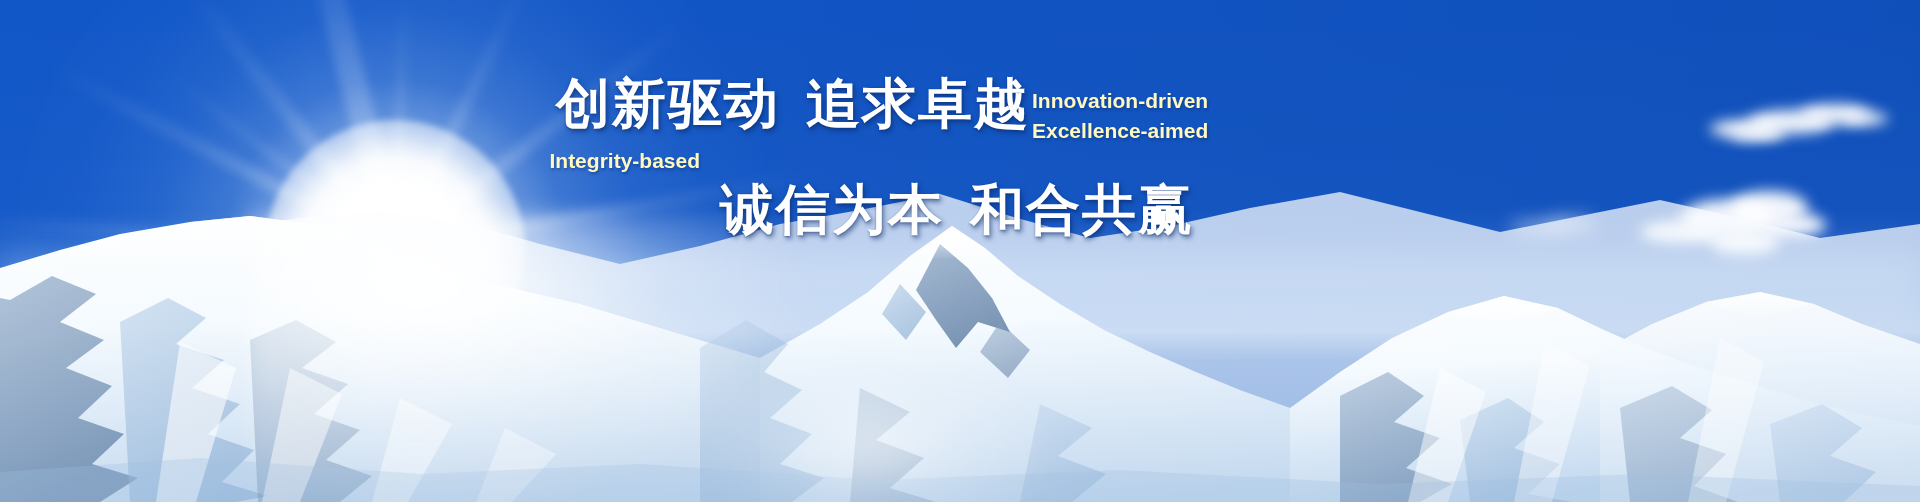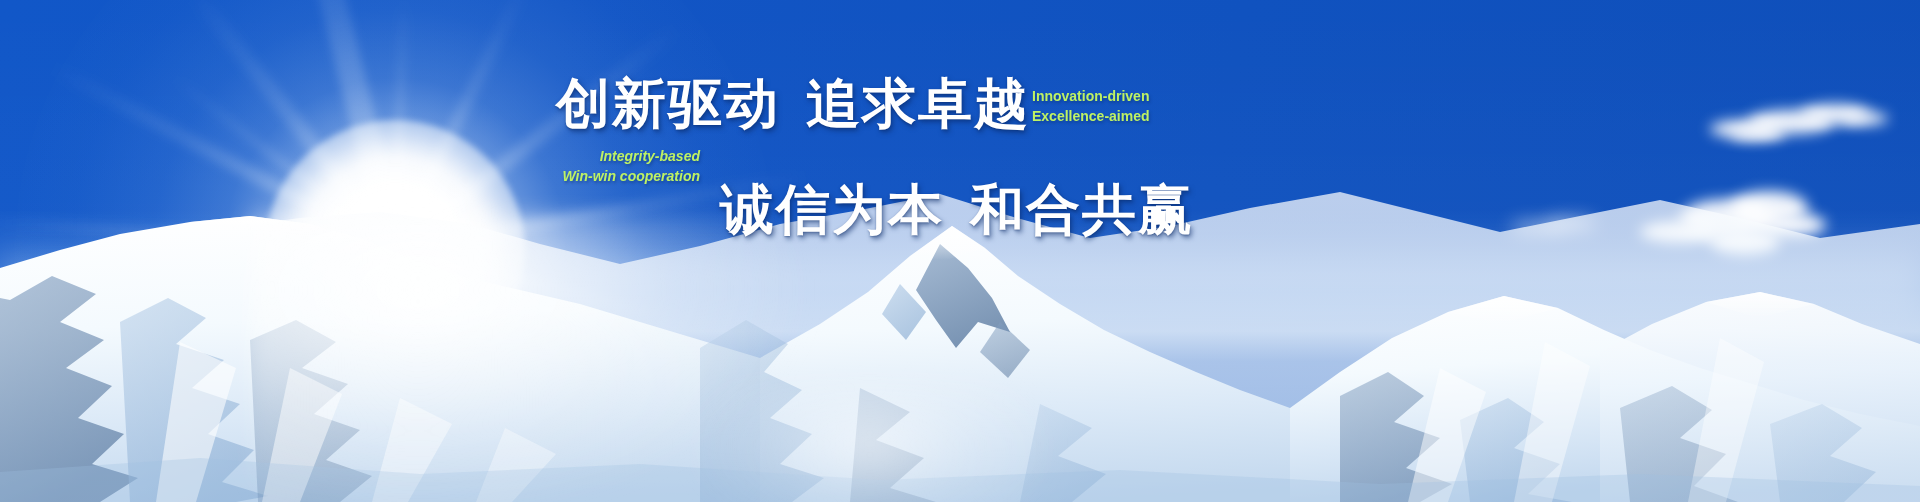--- a/index.html
+++ b/index.html
@@ -140,29 +140,29 @@
     letter-spacing:2px;
     white-space:nowrap;
     text-shadow:2px 3px 5px rgba(10,40,100,0.55), 0 1px 2px rgba(10,40,100,0.40);
   }
   .cn-line1{ left:556px; top:76px; font-size:54px; line-height:1; }
   .cn-line2{ left:720px; top:146px; font-size:54px; line-height:1;margin-top:36px; }
   .cn .gap{ display:inline-block; width:26px; }
 
   .en{
     position:absolute;
-    color:#bef264;
+    color:#fef9c3;
     font-weight:bold;
-    font-size:14px;
+    font-size:21px;
     line-height:1.45;
     white-space:nowrap;
     text-shadow:1px 2px 3px rgba(10,40,100,0.45);
   }
   .en-right{ left:1032px; top:86px; text-align:left; }
-  .en-left{ right:1220px; top:146px; text-align:right;font-style:italic; }
+  .en-left{ right:1220px; top:146px; text-align:right; }
 </style>
 </head>
 <body>
 
 <div class="banner">
 
   <div class="sky"></div>
   <div class="horizon-haze"></div>
 
   <div class="sun-wrap">
@@ -303,21 +303,20 @@
       <span>创新驱动</span><span class="gap"></span><span>追求卓越</span>
     </div>
 
     <div class="en en-right">
       <div>Innovation-driven</div>
       <div>Excellence-aimed</div>
     </div>
 
     <div class="en en-left">
       <div>Integrity-based</div>
-      <div>Win-win cooperation</div>
     </div>
 
     <div class="cn cn-line2">
       <span>诚信为本</span><span class="gap"></span><span>和合共赢</span>
     </div>
 
   </div>
 </div>
 
 </body></html>

